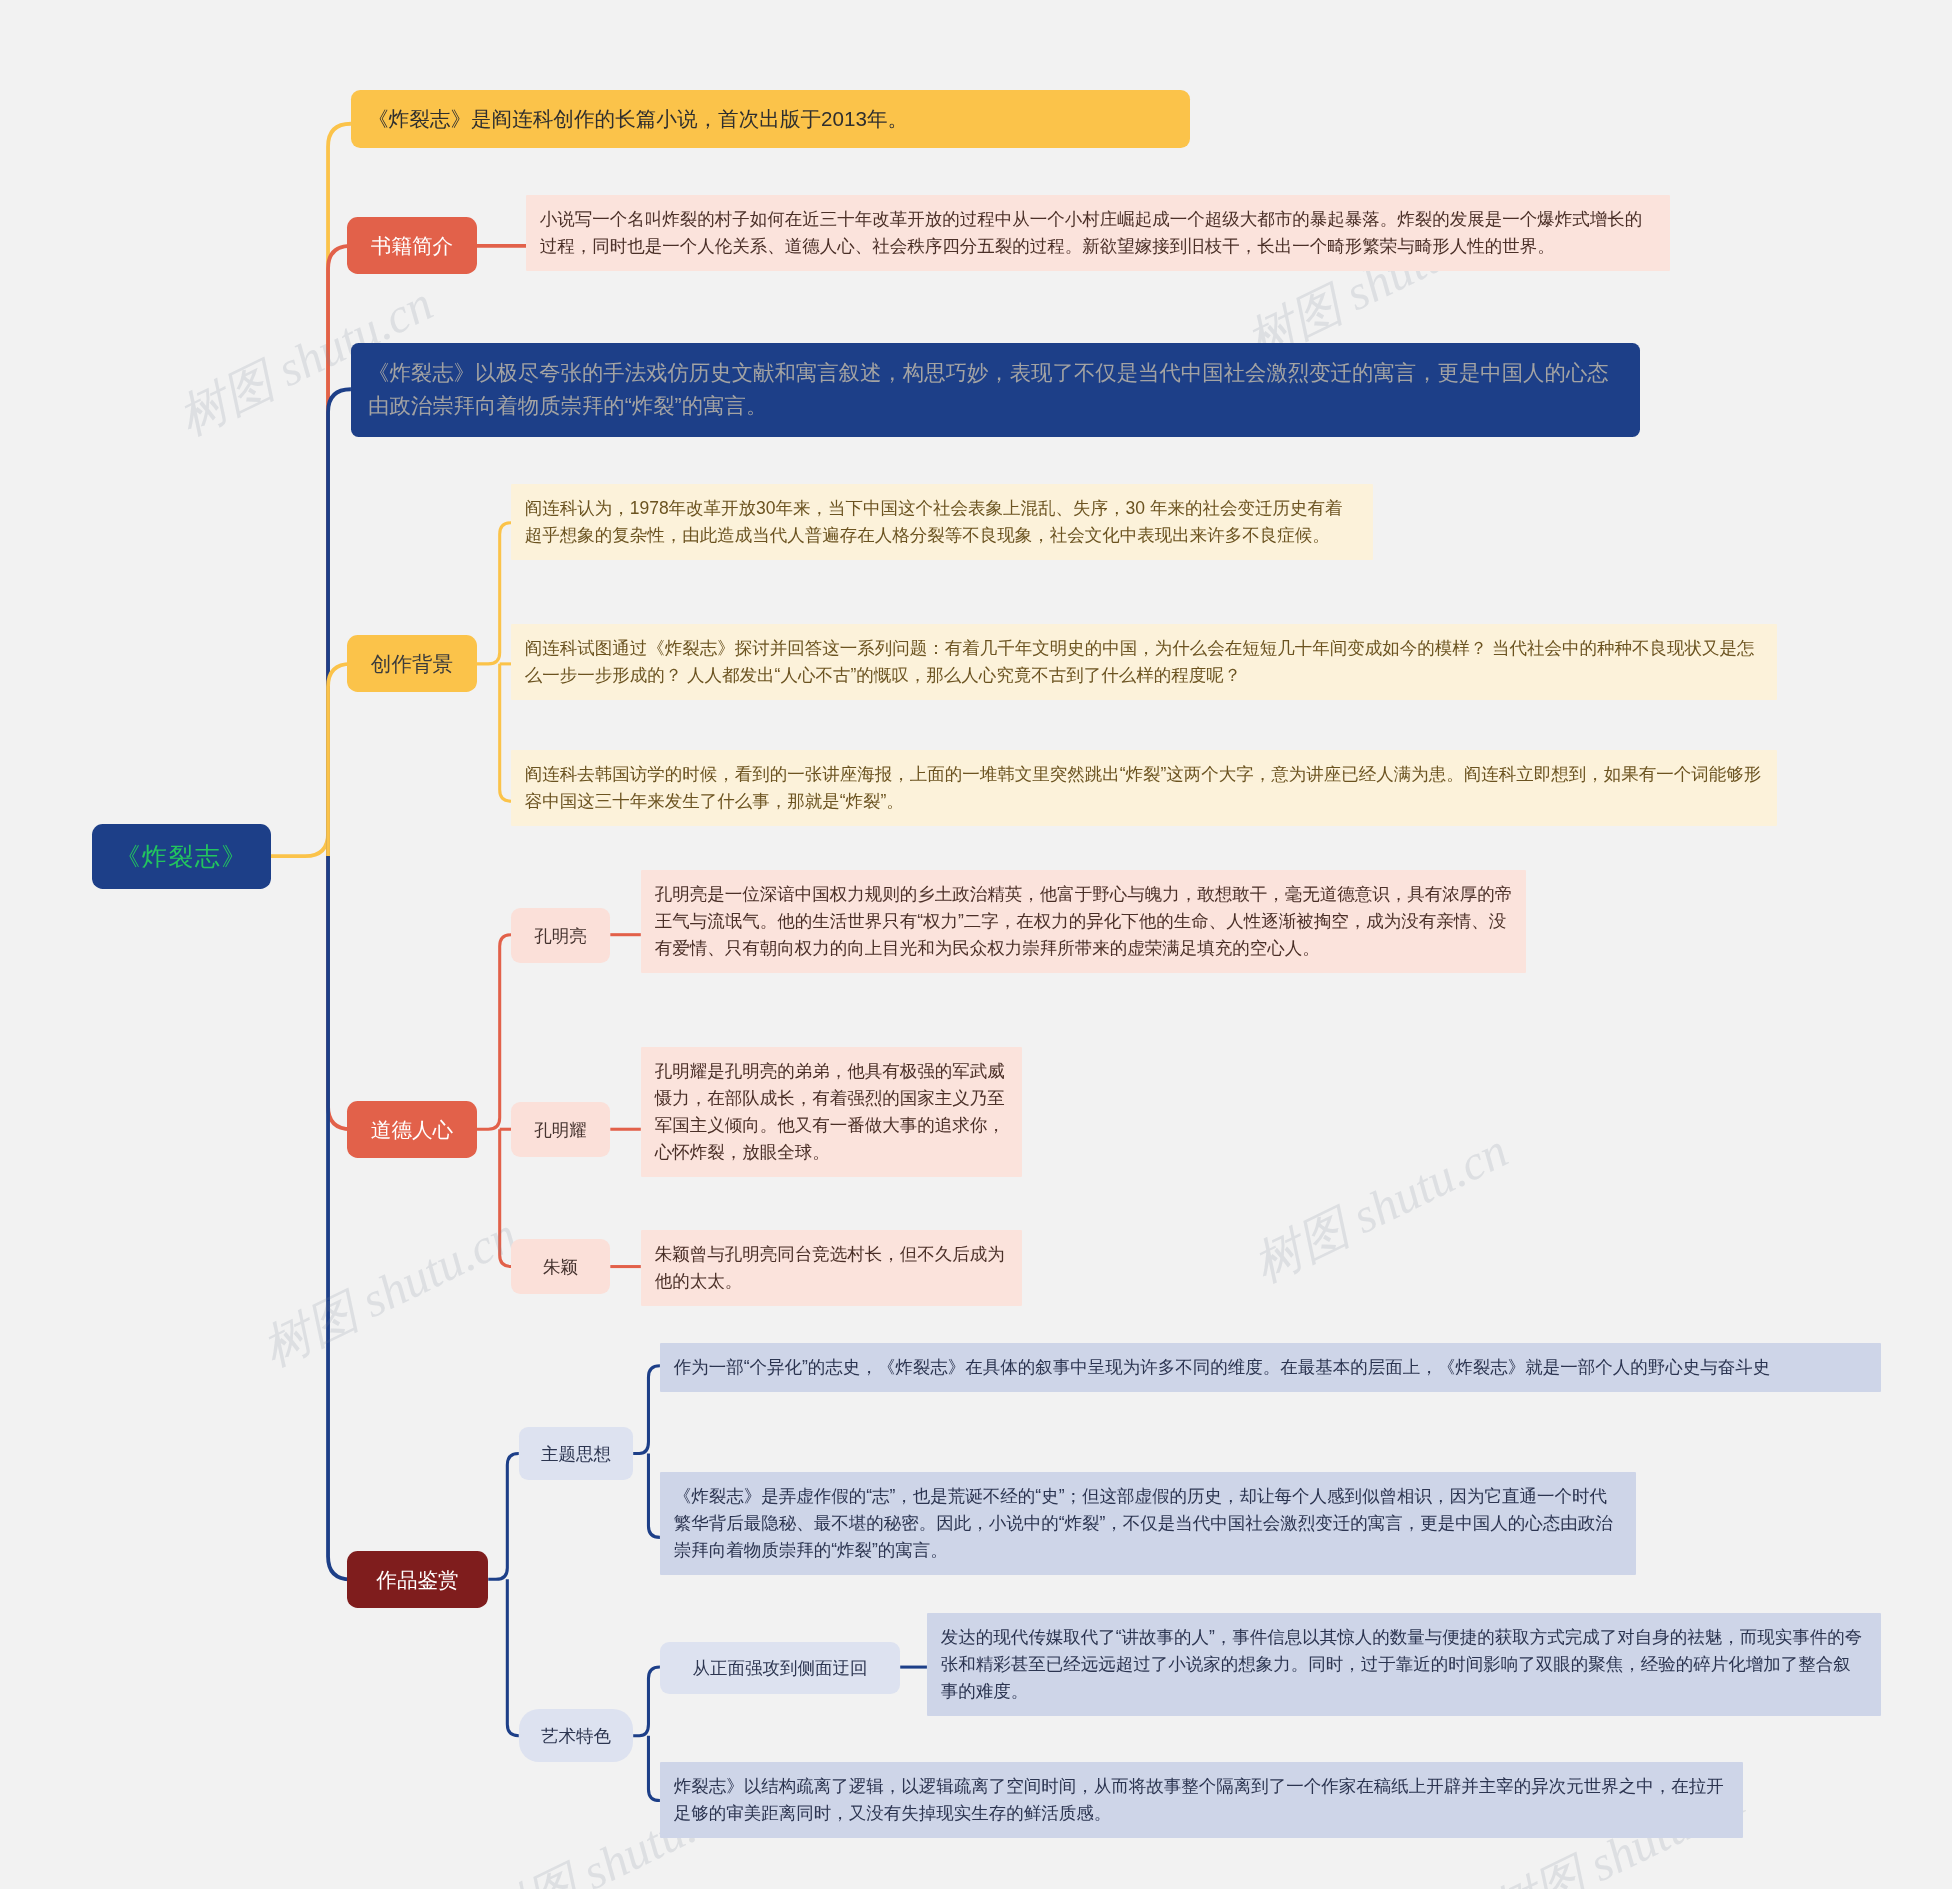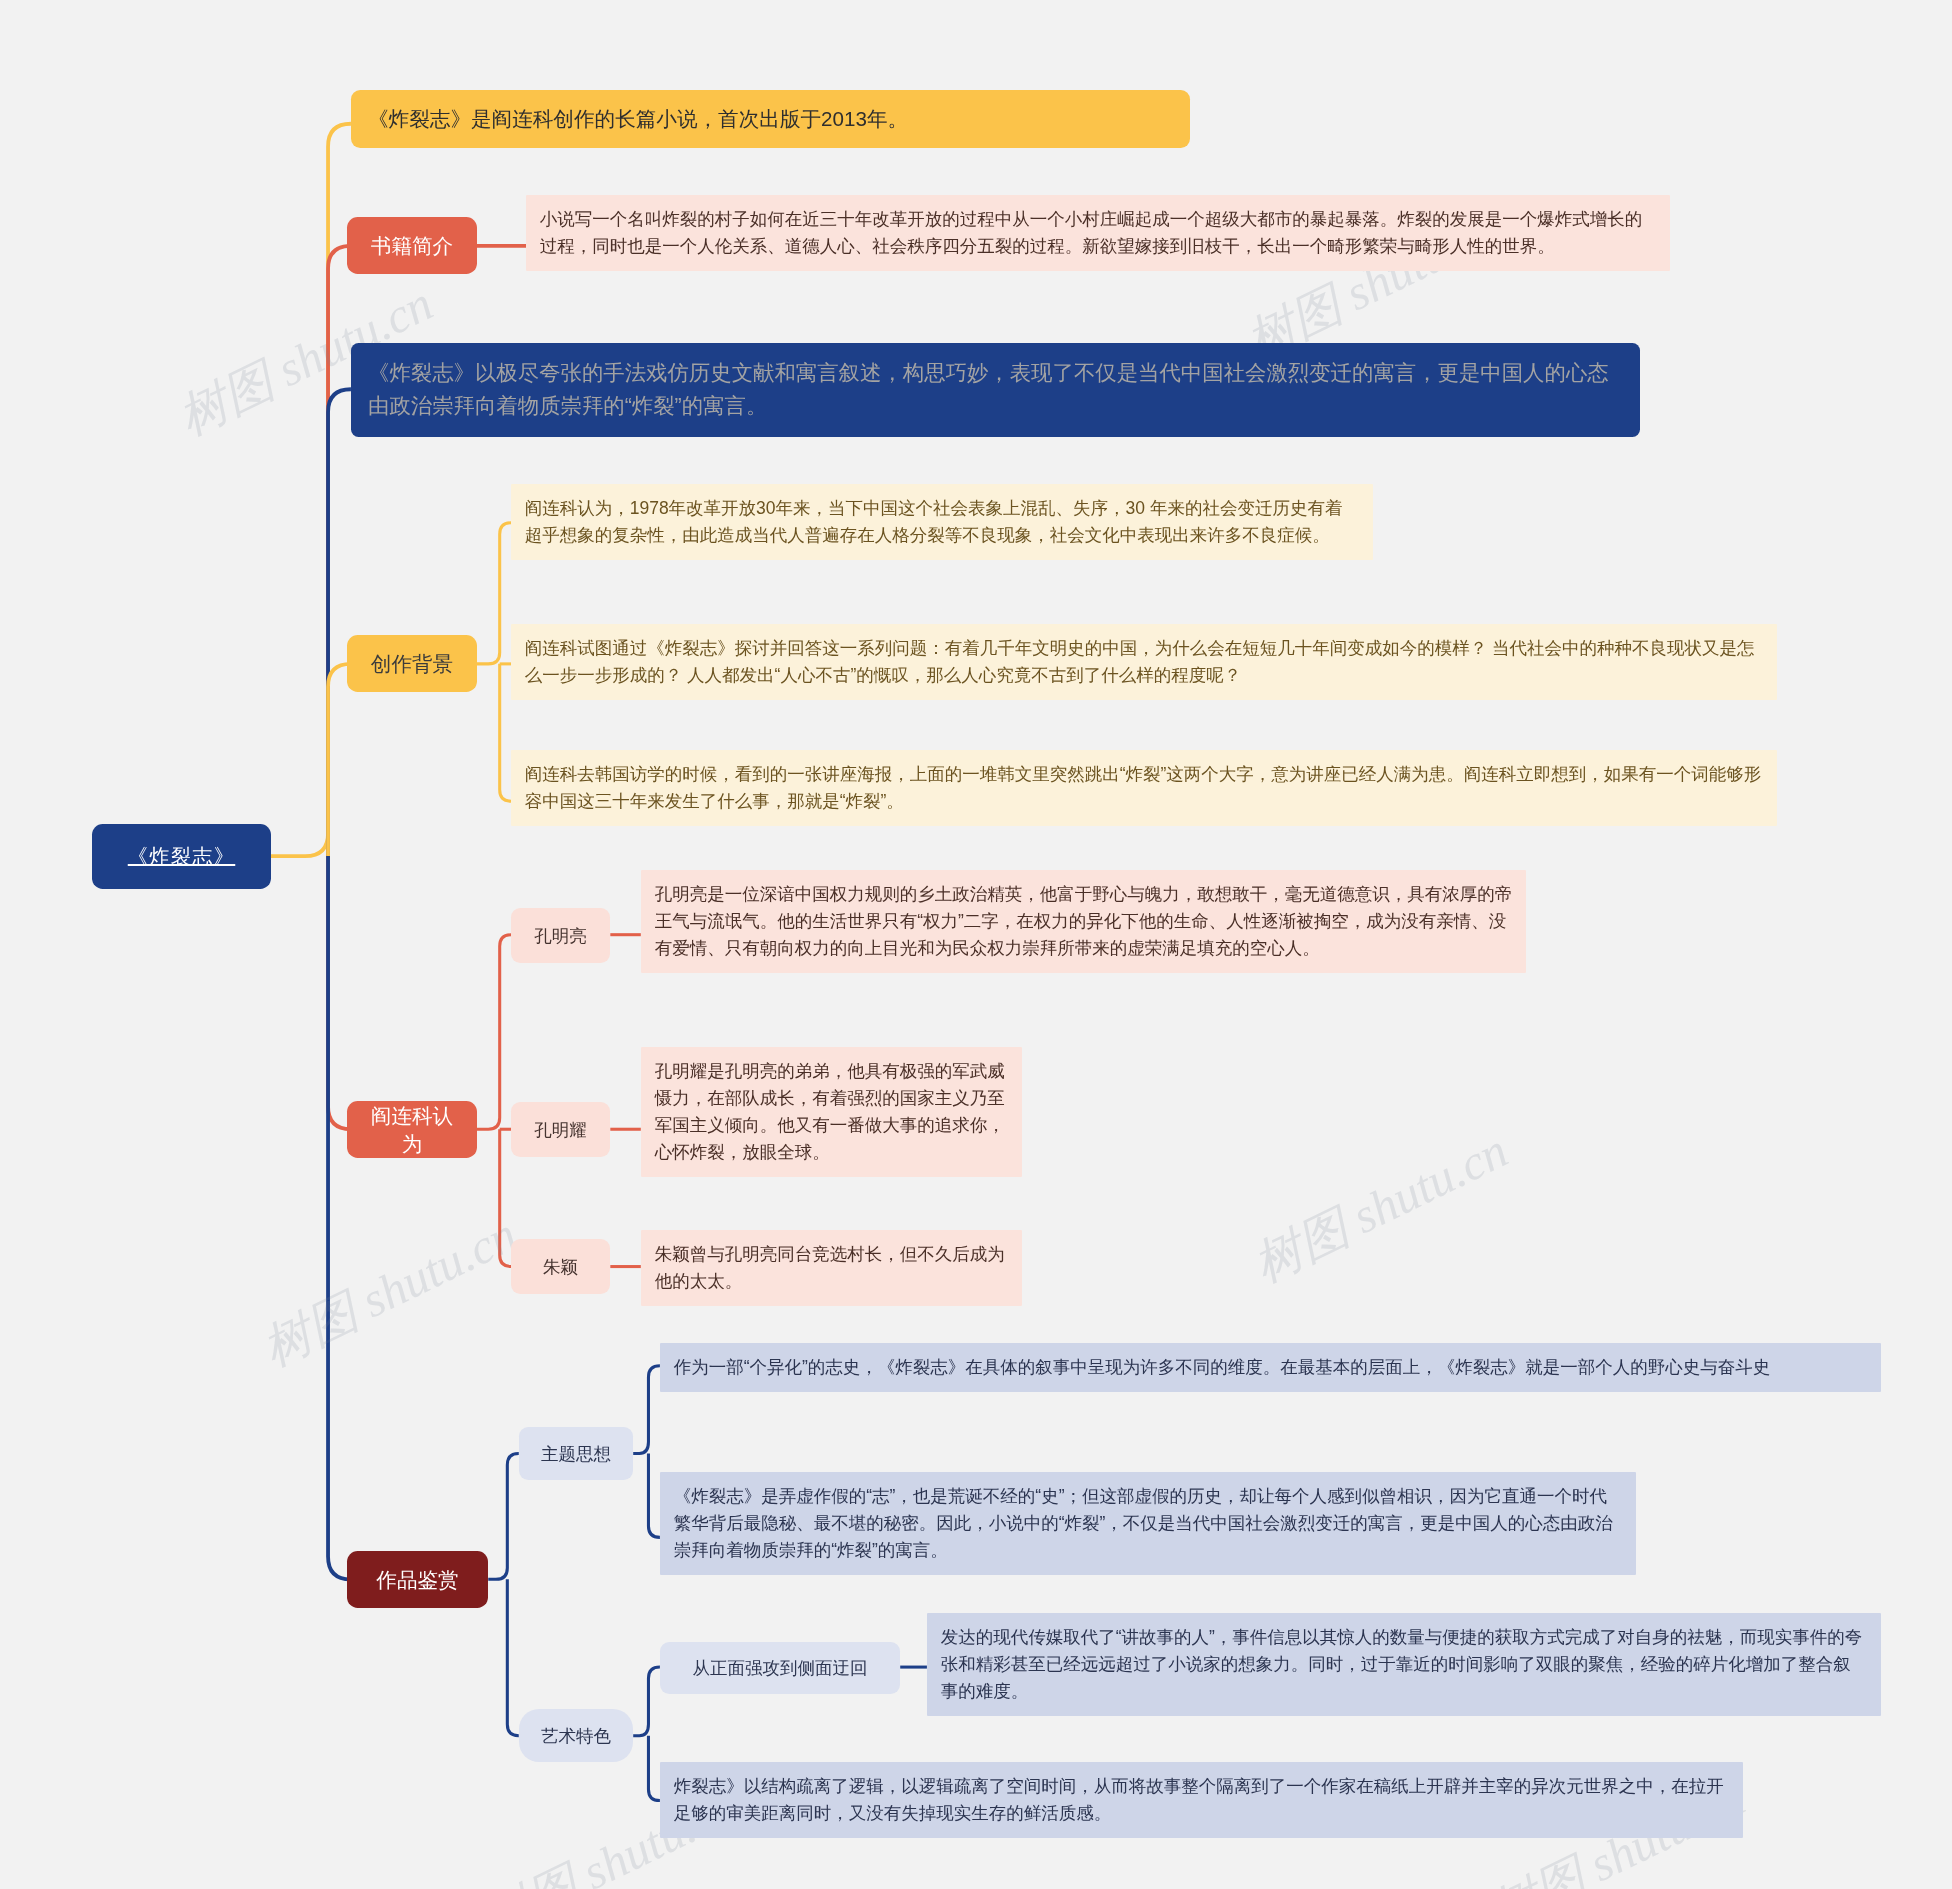--- a/index.html
+++ b/index.html
@@ -34,28 +34,27 @@
     align-items: center;
   }
   .node .txt {
     display: block;
     width: 100%;
   }
 
   
   .root {
     background: #1d3f88;
-    color: #ffffff;
+    color: #22c55e;
     border-radius: 10.7px;
-    font-size: 20px;
+    font-size: 25px;
     letter-spacing: 1.5px;
     padding: 13.7px 20px;
     justify-content: center;
     text-align: center;
-    text-decoration: underline;
   }
 
   
   .chip {
     border-radius: 10.7px;
     font-size: 20.6px;
     padding: 10.7px 13.7px;
     justify-content: center;
     text-align: center;
     color: #2b2b2b;
@@ -189,21 +188,21 @@
     <span class="txt">阎连科认为，1978年改革开放30年来，当下中国这个社会表象上混乱、失序，30 年来的社会变迁历史有着超乎想象的复杂性，由此造成当代人普遍存在人格分裂等不良现象，社会文化中表现出来许多不良症候。</span>
   </div>
   <div class="node leaf leaf-cream" style="left:511px; top:624px; width:1266px;">
     <span class="txt">阎连科试图通过《炸裂志》探讨并回答这一系列问题：有着几千年文明史的中国，为什么会在短短几十年间变成如今的模样？ 当代社会中的种种不良现状又是怎么一步一步形成的？ 人人都发出“人心不古”的慨叹，那么人心究竟不古到了什么样的程度呢？</span>
   </div>
   <div class="node leaf leaf-cream" style="left:511px; top:750px; width:1266px;">
     <span class="txt">阎连科去韩国访学的时候，看到的一张讲座海报，上面的一堆韩文里突然跳出“炸裂”这两个大字，意为讲座已经人满为患。阎连科立即想到，如果有一个词能够形容中国这三十年来发生了什么事，那就是“炸裂”。</span>
   </div>
 
   <div class="node chip chip-orange" style="left:347px; top:1101px; width:130px; height:57px;">
-    <span class="txt">阎连科认为</span>
+    <span class="txt">道德人心</span>
   </div>
 
   <div class="node subchip sub-pink" style="left:511px; top:908px; width:99px; height:55px;">
     <span class="txt">孔明亮</span>
   </div>
   <div class="node leaf leaf-pink" style="left:641px; top:870px; width:885px;">
     <span class="txt">孔明亮是一位深谙中国权力规则的乡土政治精英，他富于野心与魄力，敢想敢干，毫无道德意识，具有浓厚的帝王气与流氓气。他的生活世界只有“权力”二字，在权力的异化下他的生命、人性逐渐被掏空，成为没有亲情、没有爱情、只有朝向权力的向上目光和为民众权力崇拜所带来的虚荣满足填充的空心人。</span>
   </div>
 
   <div class="node subchip sub-pink" style="left:511px; top:1102px; width:99px; height:55px;">

